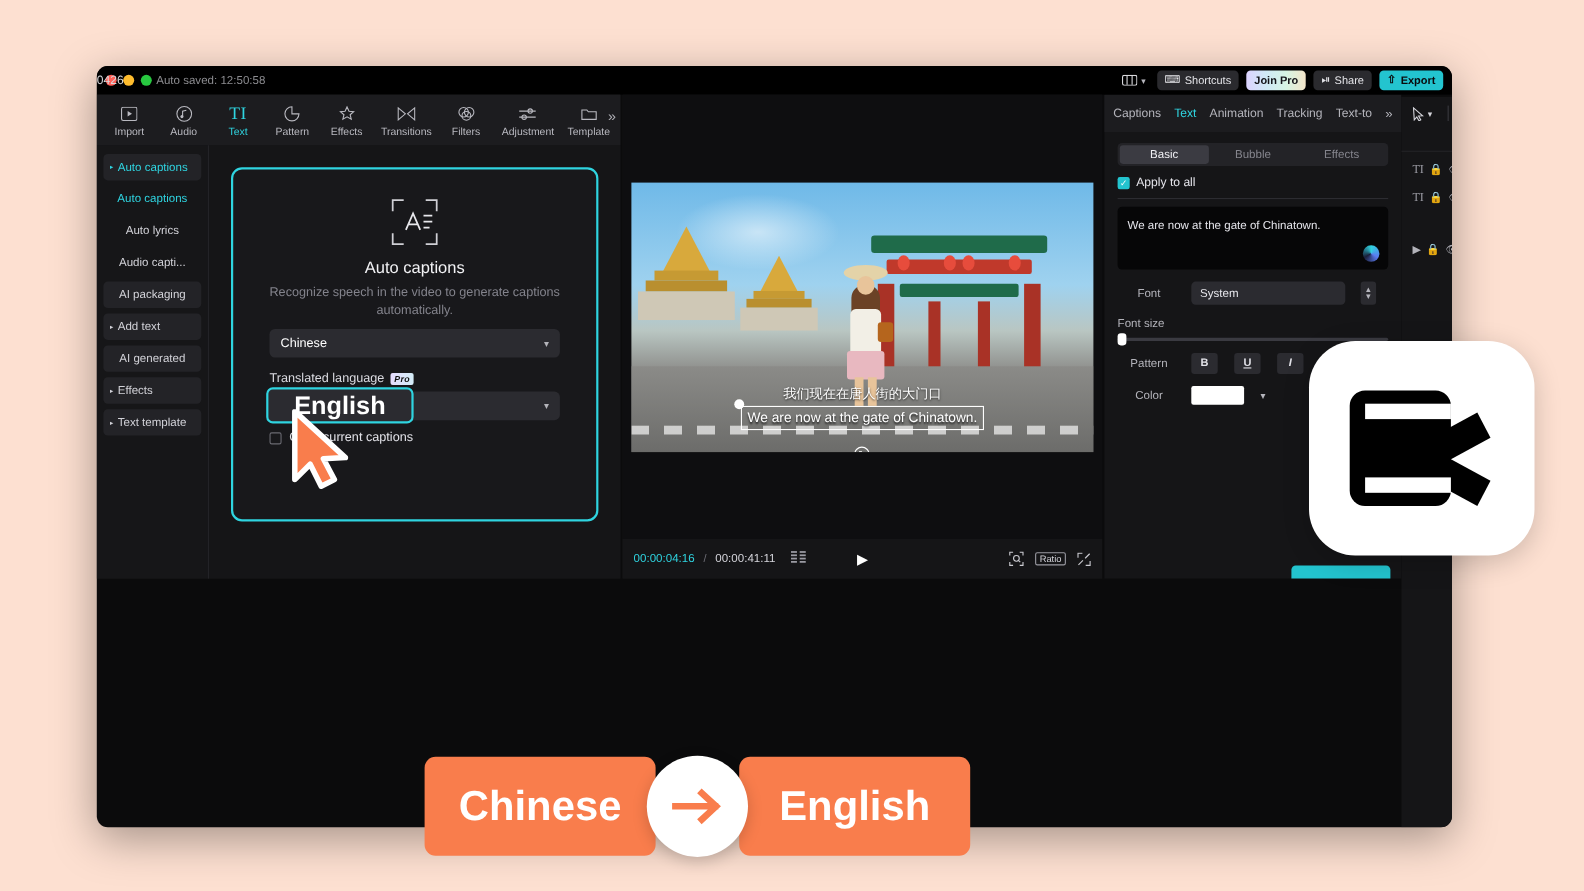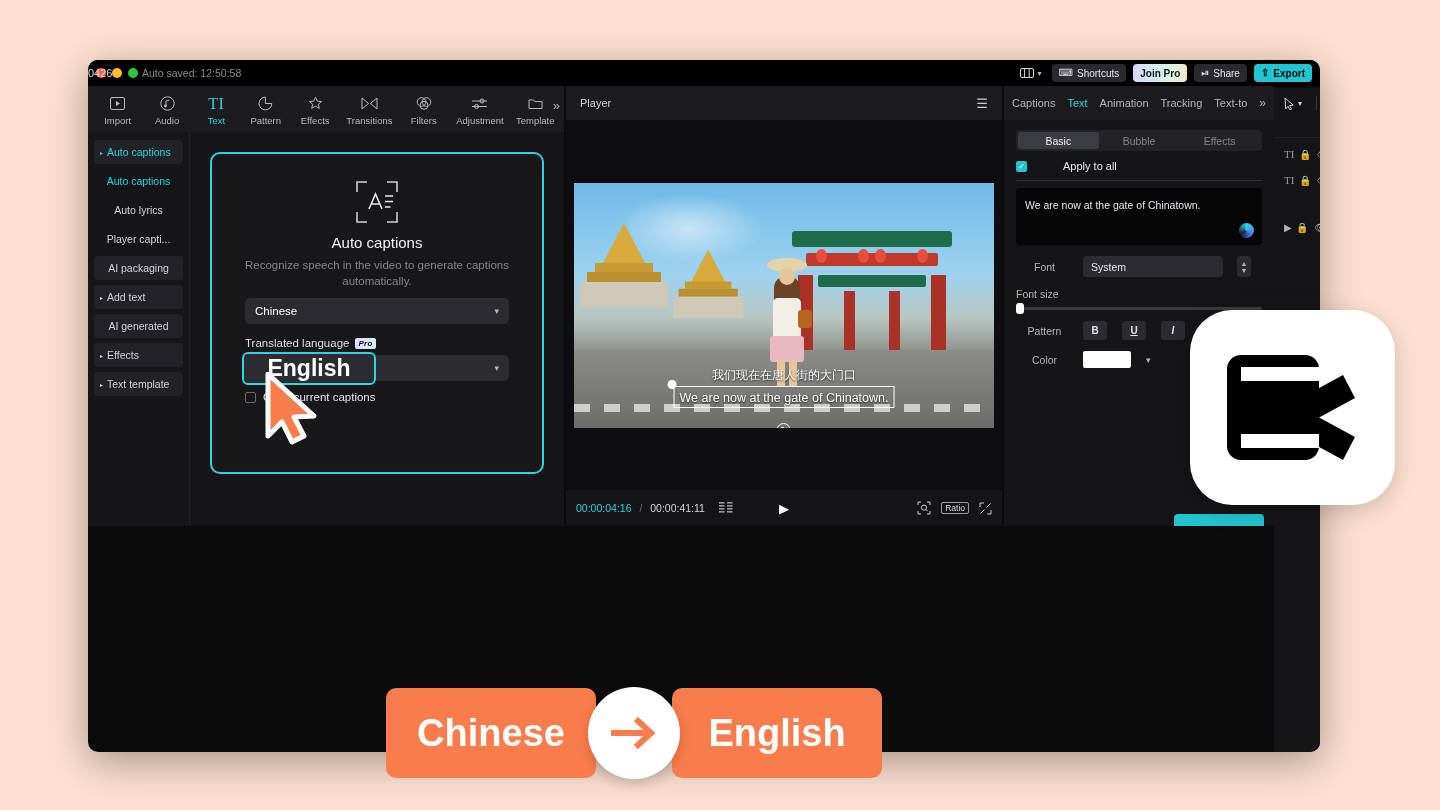--- a/index.html
+++ b/index.html
@@ -238,21 +238,21 @@
   .insp-tab.active { color: #2fd4e0; }
   #insp-more { margin-left: auto; color: #b4b4bb; font-size: 12px; cursor: pointer; }
   #insp-body { flex: 1; padding: 10px 12px; overflow: hidden; position: relative; }
   #seg { height: 21px; background: #232327; border-radius: 4px; display: flex; padding: 2px; }
   .seg-item { flex: 1; display: flex; align-items: center; justify-content: center;
     font-size: 10.5px; color: #85858d; border-radius: 3px; cursor: pointer; }
   .seg-item.active { background: #3b3b42; color: #f0f0f4; }
   #apply-row { display: flex; align-items: center; gap: 6px; margin-top: 9px; }
   #apply-chk { width: 11px; height: 11px; border-radius: 2px; background: #23c4cf;
     color: #fff; font-size: 8px; display: flex; align-items: center; justify-content: center; }
-  #apply-lbl { color: #e6e6ec; font-size: 11px; margin-left: 30px; }
+  #apply-lbl { color: #e6e6ec; font-size: 11px; }
   #divider { height: 1px; background: #2c2c31; margin: 8px 0 7px; }
   #text-area { height: 57px; background: #060607; border-radius: 4px; padding: 7px 9px; position: relative; }
   #text-val { color: #e4e4ea; font-size: 10.5px; }
   #ai-orb { position: absolute; right: 8px; bottom: 7px; width: 15px; height: 15px;
     border-radius: 50%; background: conic-gradient(#2fd4e0,#5a7bf0,#1a1f3a,#2fd4e0); }
   .prop-row { display: flex; align-items: center; gap: 10px; margin-top: 11px; }
   .prop-lbl { width: 57px; color: #b3b3ba; font-size: 10.5px; flex: 0 0 57px; text-align: center; }
   #font-sel { width: 140px; height: 21px; background: #2b2b30; border-radius: 4px;
     display: flex; align-items: center; padding: 0 8px; color: #e7e7ec; font-size: 10.5px; cursor: pointer; }
   .stepper { width: 14px; height: 21px; background: #2b2b30; border-radius: 3px; margin-left: 4px;
@@ -444,21 +444,21 @@
               <span class="caret">▸</span>
               <span>Auto captions</span>
             </div>
             <div class="menu-item plain accent">
               <span>Auto captions</span>
             </div>
             <div class="menu-item plain">
               <span>Auto lyrics</span>
             </div>
             <div class="menu-item plain">
-              <span>Player capti...</span>
+              <span>Audio capti...</span>
             </div>
             <div class="menu-item" style="justify-content:center">
               <span>AI packaging</span>
             </div>
             <div class="menu-item">
               <span class="caret">▸</span>
               <span>Add text</span>
             </div>
             <div class="menu-item" style="justify-content:center">
               <span>AI generated</span>
@@ -513,24 +513,20 @@
                 <svg width="56" height="74" viewBox="0 0 56 74">
                   <path d="M4 2 L4 64 L18 50 L28 70 L40 64 L30 45 L50 44 Z" fill="#f97d4c" stroke="#ffffff" stroke-width="5" stroke-linejoin="round"></path>
                 </svg>
               </span>
             </div>
           </div>
         </div>
       </div>
 
       <div id="player-col">
-        <div id="player-head">
-          <span class="lbl">Player</span>
-          <span id="player-menu">☰</span>
-        </div>
 
         <div id="stage">
           <div id="video-frame">
             <div class="sun-haze"></div>
 
             <div class="temple" style="left:28px;top:40px">
               <div class="spire"></div>
                 <div class="tier"></div>
                 <div class="tier2"></div>
                 <div class="base"></div>

